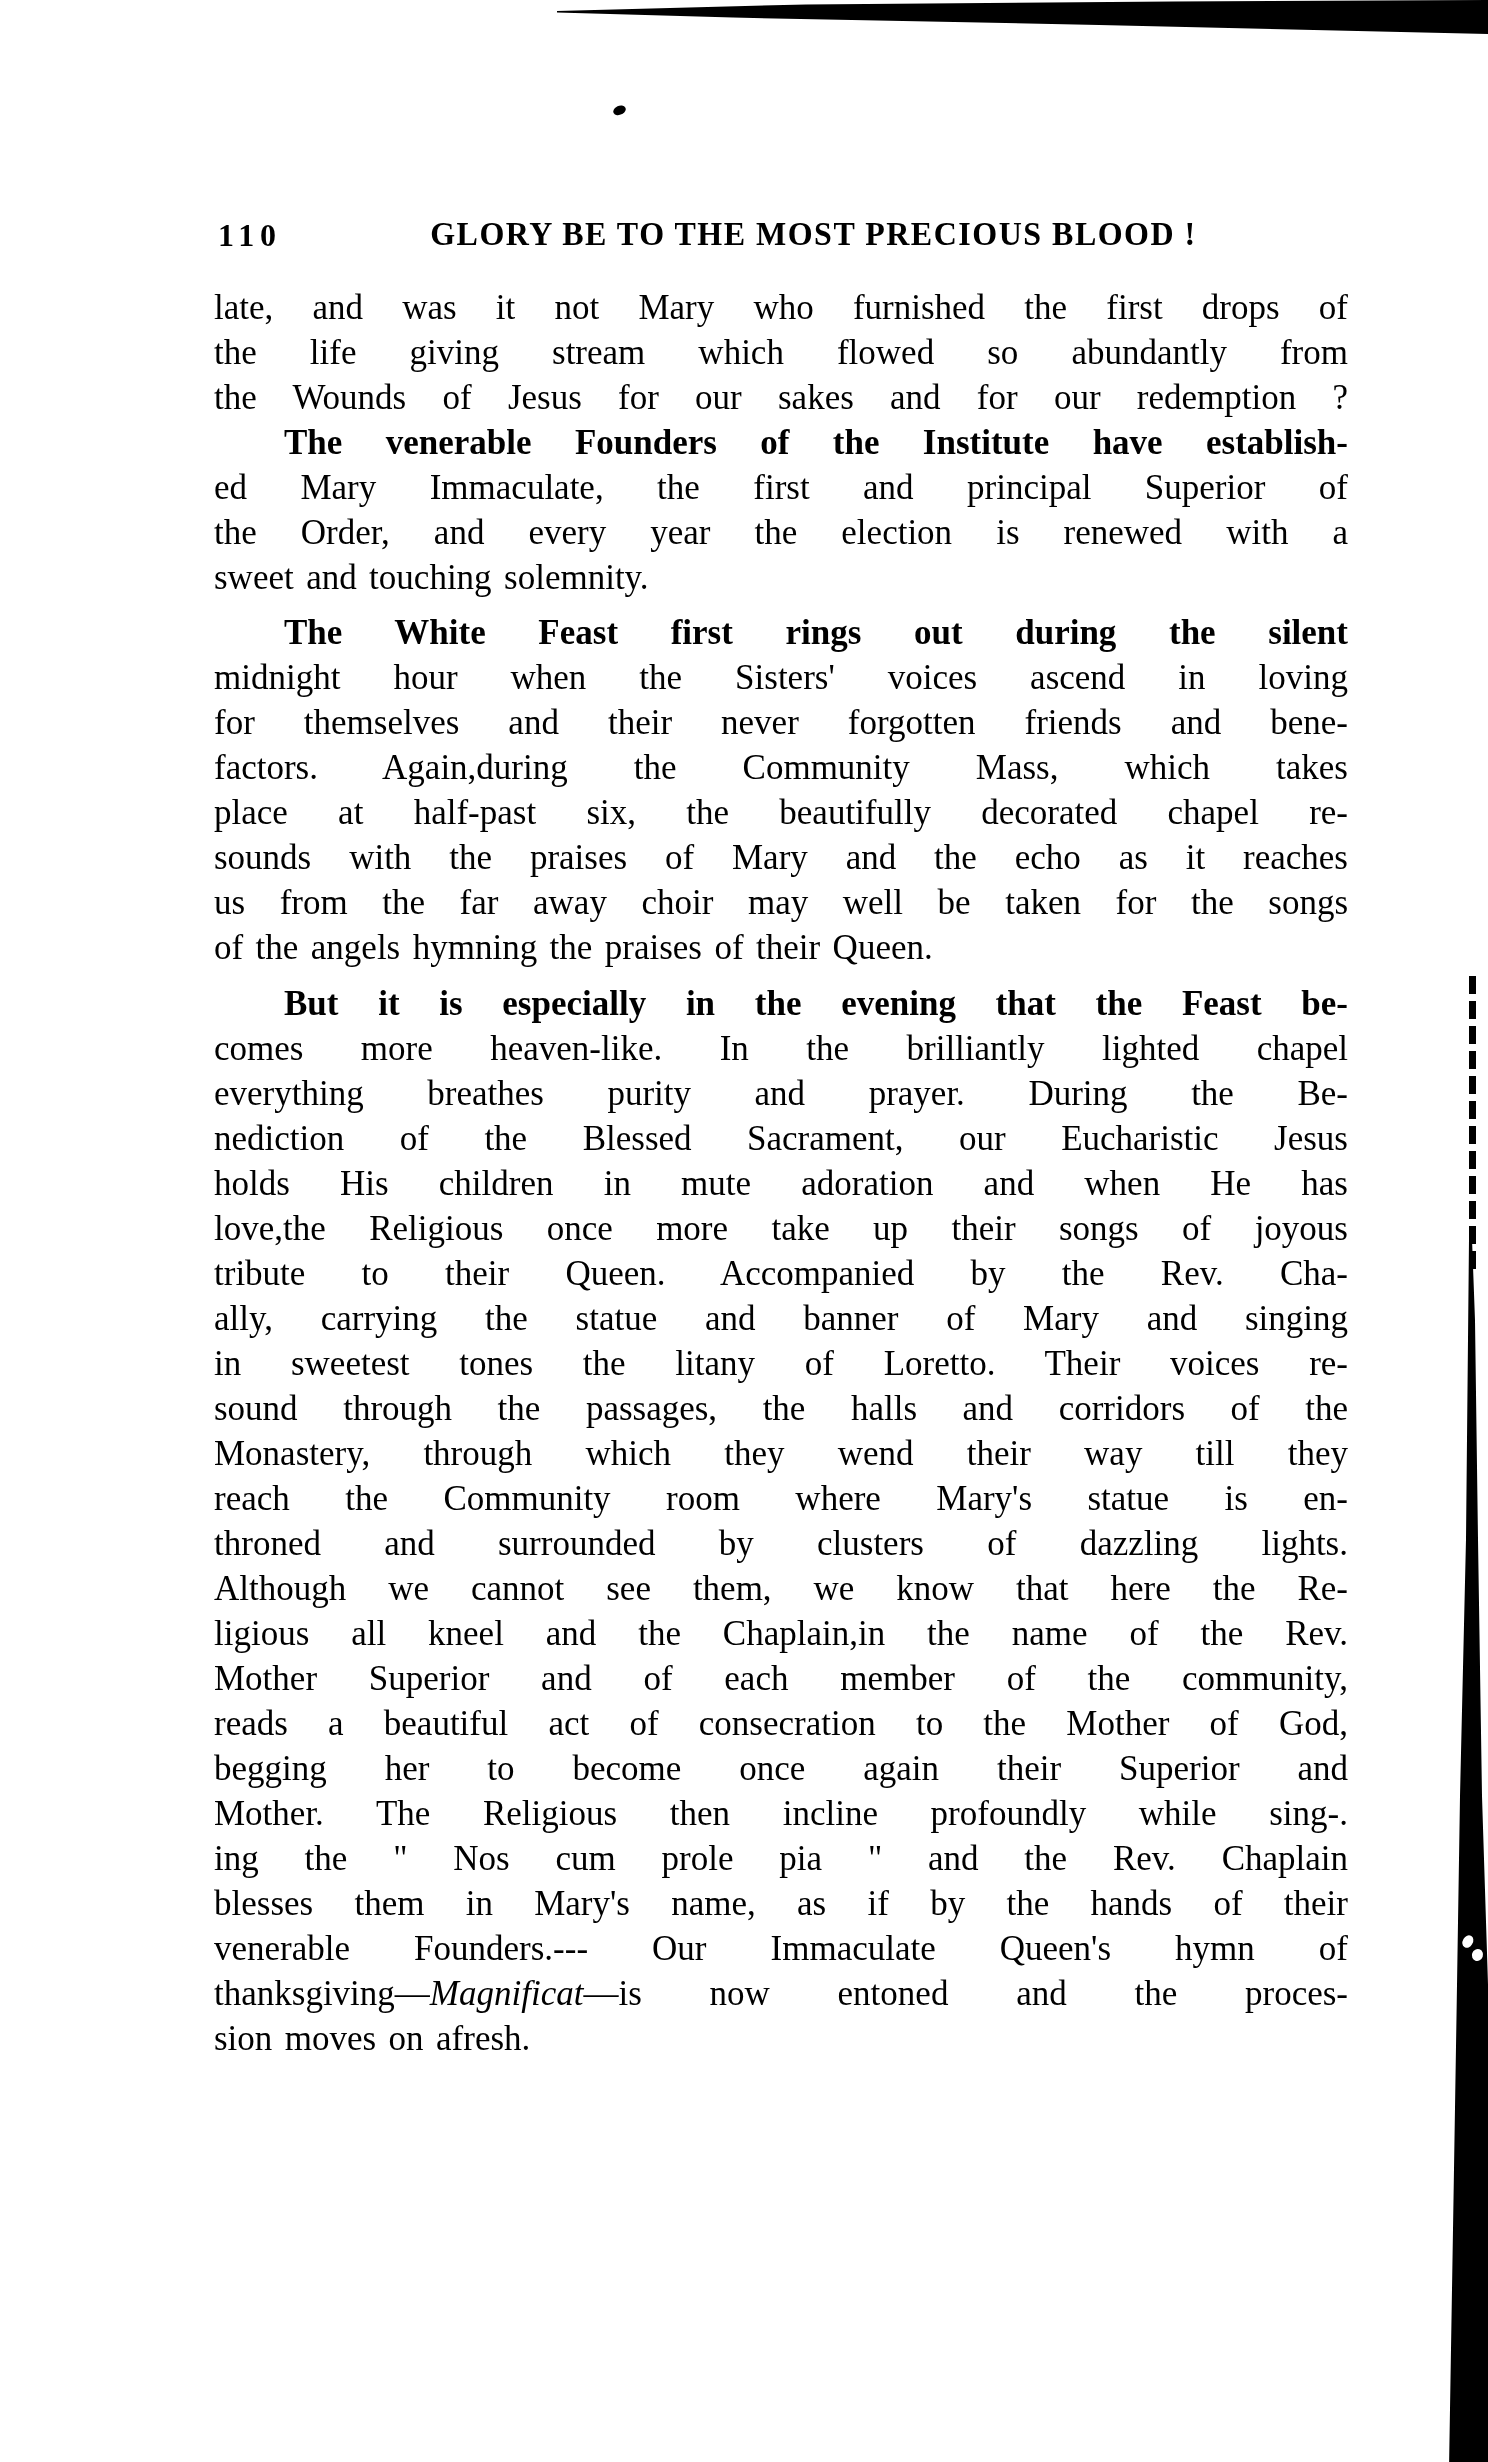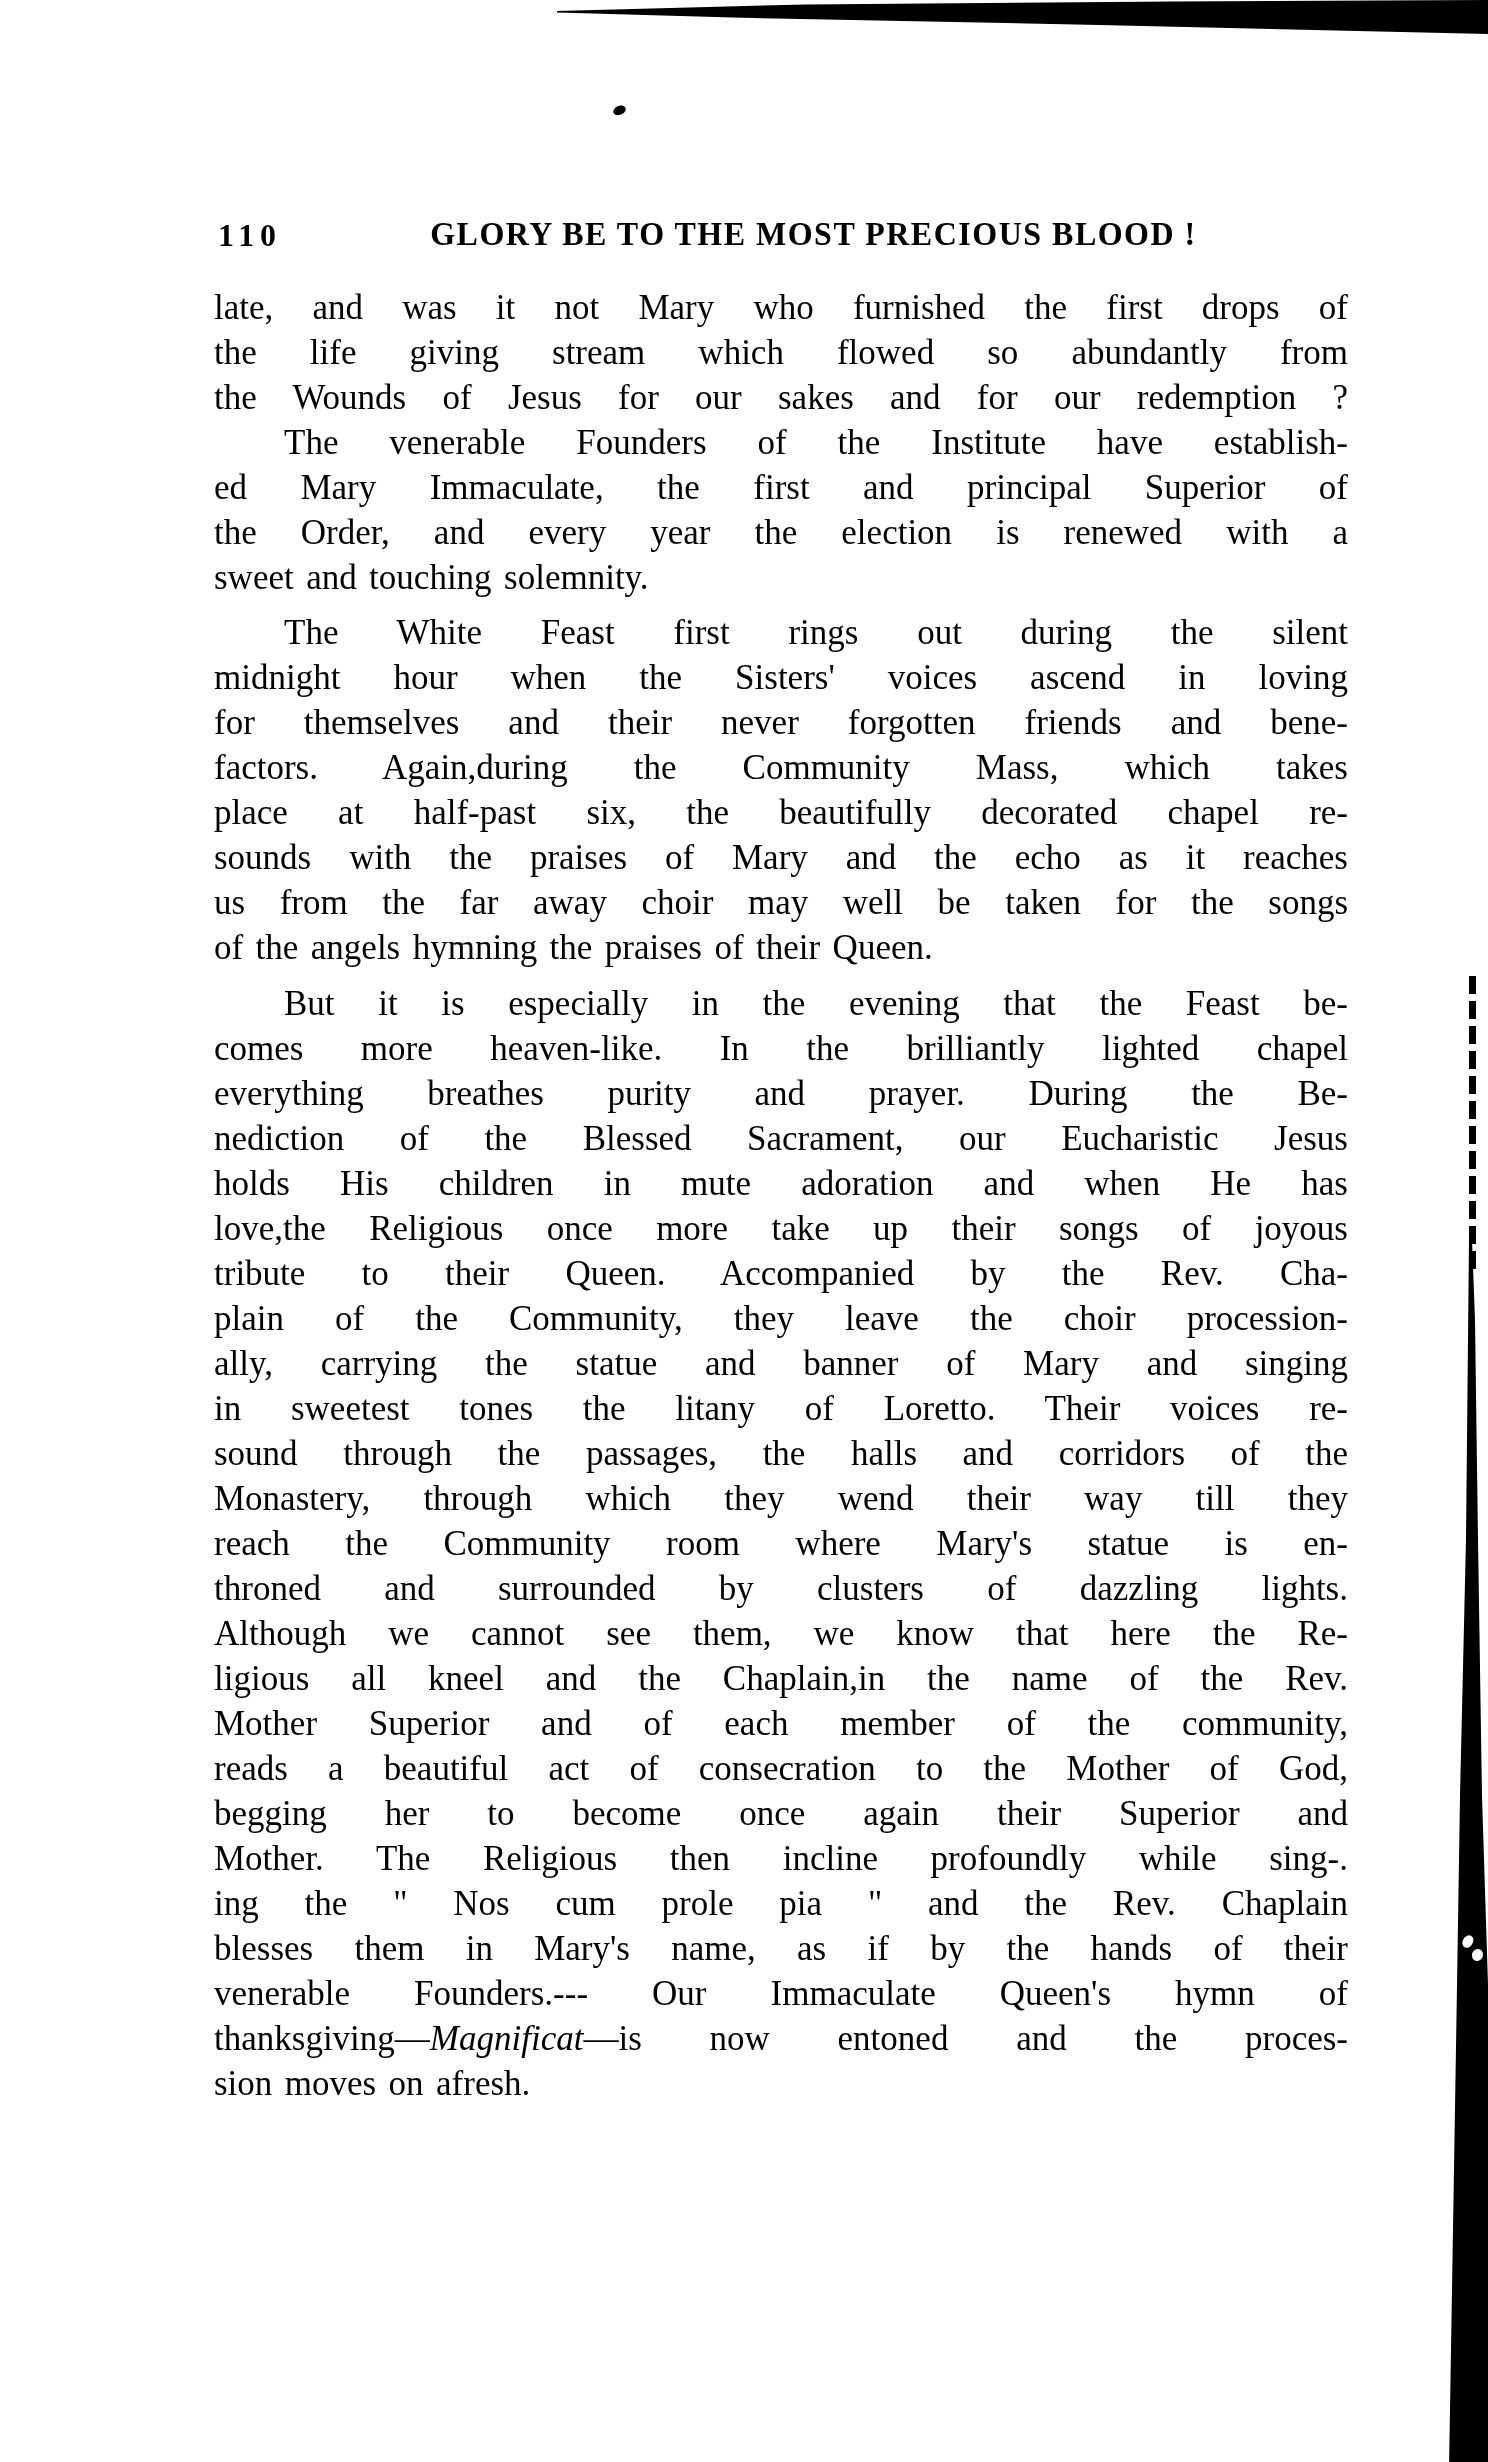--- a/index.html
+++ b/index.html
@@ -25,21 +25,21 @@
     font-size: 32px; font-weight: bold; letter-spacing: 1.5px;
     transform: scaleY(1.05);
   }
 
   
   .body-text {
     position: absolute; left: 214px; top: 285px; width: 1134px;
     font-size: 35px; line-height: 45px; word-spacing: 3.7px;
   }
   .line { text-align: justify; text-align-last: justify; }
-  .line.indent { text-indent: 70px; }
+  .line.indent { text-indent: 70px; font-weight: bold; }
   .line.gap { margin-top: 10.3px; }
   .line.para-end { text-align-last: left; }
   .line i { font-style: italic; }
 
   
   .top-edge-artifact {
     position: absolute; left: 557px; top: 0; width: 931px; height: 35px;
     background: #000;
     clip-path: polygon(0px 11px, 249px 4.4px, 616px 1.5px, 931px 0px,
                        931px 34px, 542px 25px, 176px 17.6px, 0px 12.5px);
@@ -96,21 +96,20 @@
       <div class="line"><span>sounds with the praises of Mary and the echo as it reaches</span></div>
       <div class="line"><span>us from the far away choir may well be taken for the songs</span></div>
       <div class="line para-end"><span>of the angels hymning the praises of their Queen.</span></div>
       <div class="line indent gap"><span>But it is especially in the evening that the Feast be-</span></div>
       <div class="line"><span>comes more heaven-like. In the brilliantly lighted chapel</span></div>
       <div class="line"><span>everything breathes purity and prayer. During the Be-</span></div>
       <div class="line"><span>nediction of the Blessed Sacrament, our Eucharistic Jesus</span></div>
       <div class="line"><span>holds His children in mute adoration and when He has</span></div>
       <div class="line"><span>love,the Religious once more take up their songs of joyous</span></div>
       <div class="line"><span>tribute to their Queen. Accompanied by the Rev. Cha-</span></div>
-      <div class="line"><span>plain of the Community, they leave the choir procession-</span></div>
       <div class="line"><span>ally, carrying the statue and banner of Mary and singing</span></div>
       <div class="line"><span>in sweetest tones the litany of Loretto. Their voices re-</span></div>
       <div class="line"><span>sound through the passages, the halls and corridors of the</span></div>
       <div class="line"><span>Monastery, through which they wend their way till they</span></div>
       <div class="line"><span>reach the Community room where Mary's statue is en-</span></div>
       <div class="line"><span>throned and surrounded by clusters of dazzling lights.</span></div>
       <div class="line"><span>Although we cannot see them, we know that here the Re-</span></div>
       <div class="line"><span>ligious all kneel and the Chaplain,in the name of the Rev.</span></div>
       <div class="line"><span>Mother Superior and of each member of the community,</span></div>
       <div class="line"><span>reads a beautiful act of consecration to the Mother of God,</span></div>

